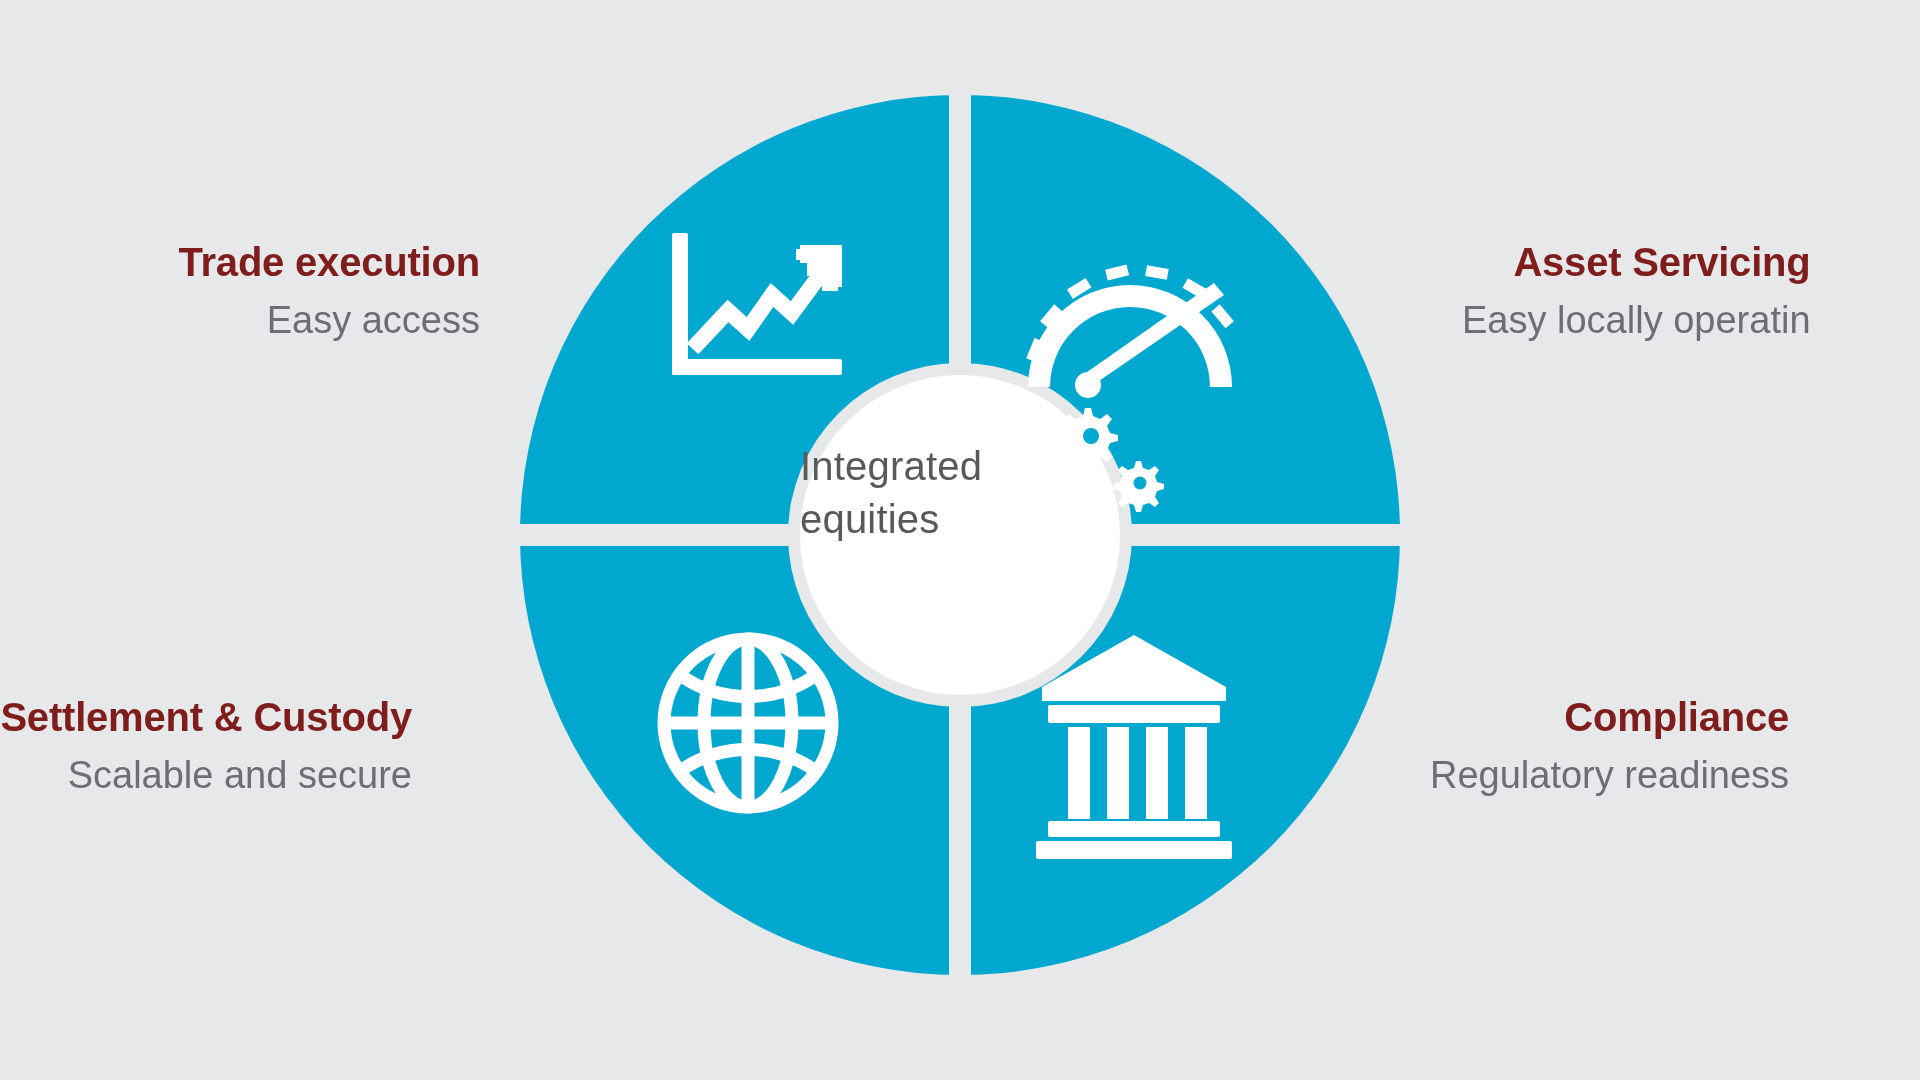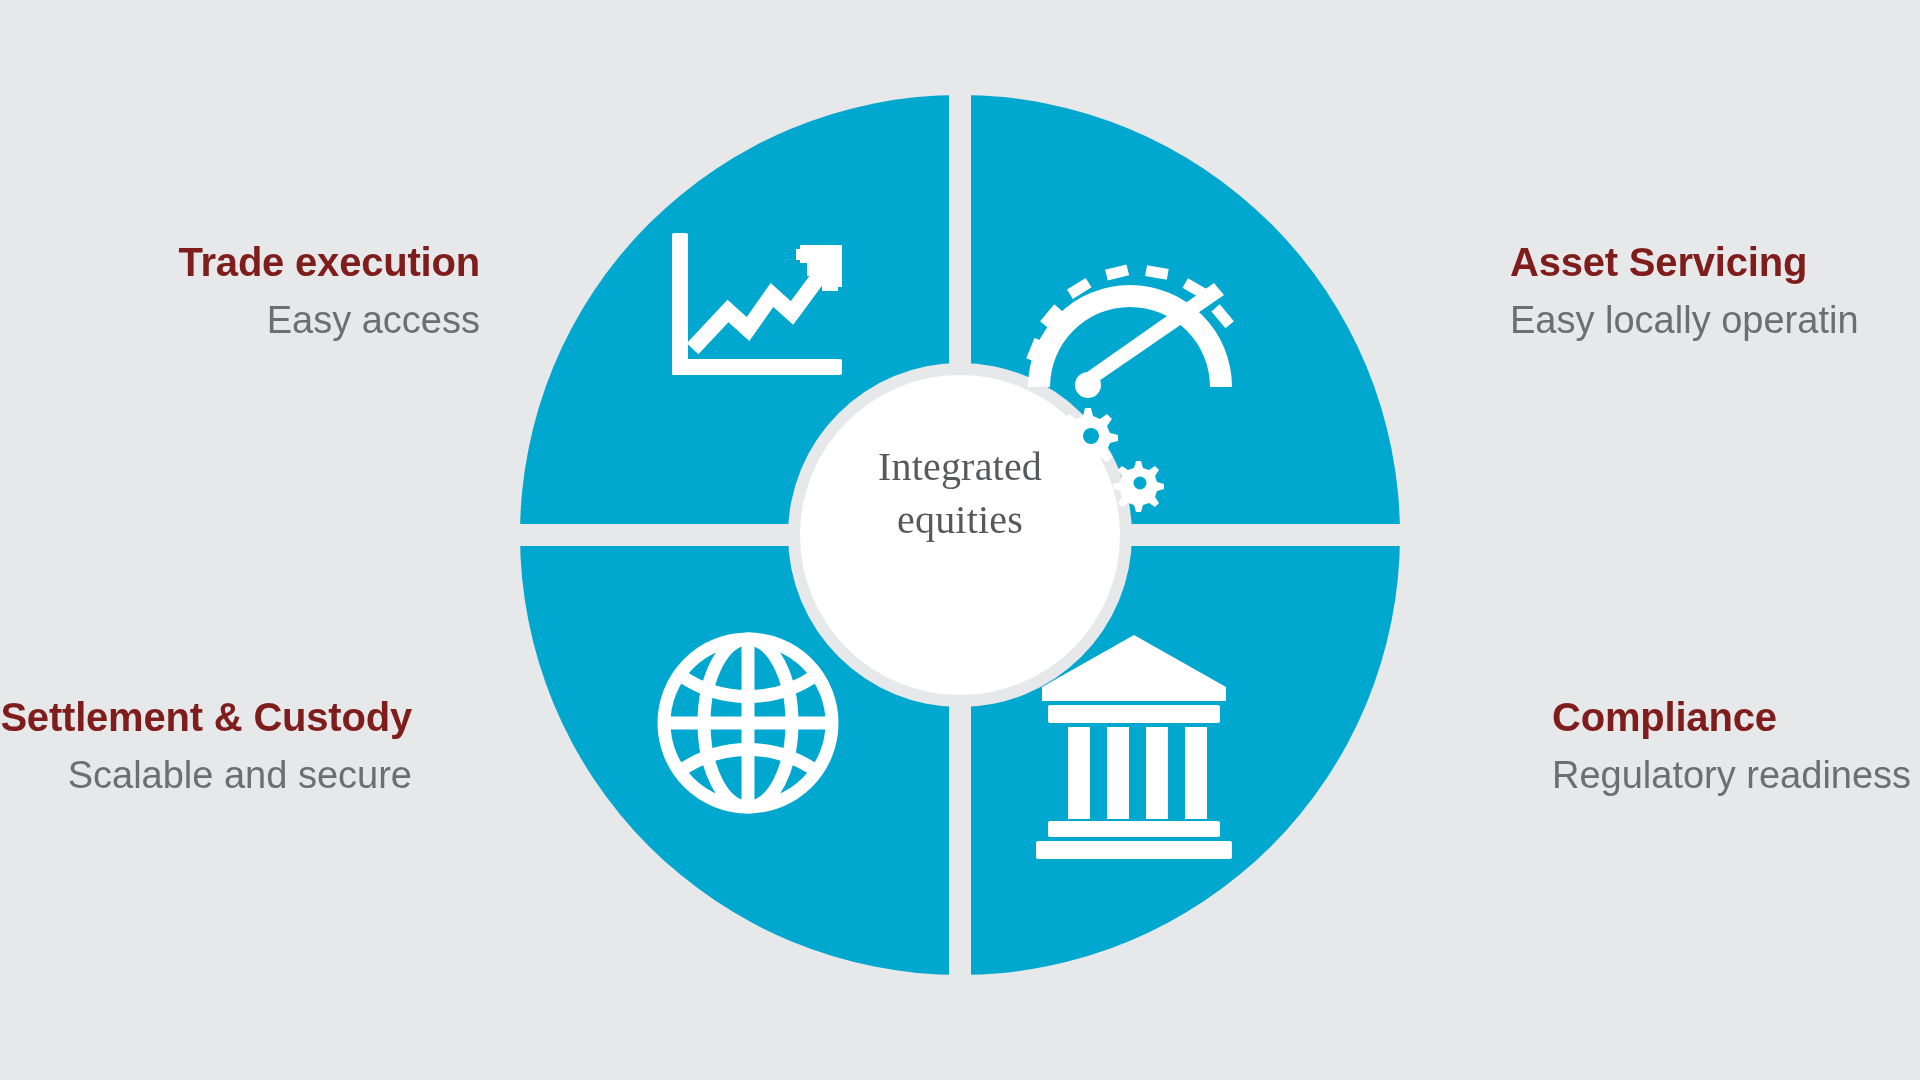--- a/index.html
+++ b/index.html
@@ -35,27 +35,26 @@
     width: 880px;
     height: 880px;
   }
 
   
   #center-label {
     position: absolute;
     left: 800px;
     top: 440px;
     width: 320px;
-    text-align: center;
+    text-align: left;
     color: #58595b;
     font-size: 40px;
     line-height: 1.33;
     letter-spacing: 0.2px;
     pointer-events: none;
-    font-family: Liberation Serif, serif;
   }
   #center-label div { white-space: nowrap; }
 
   
   .label-block {
     position: absolute;
     color: #58595b;
   }
   .label-block .lbl-title {
     color: #7f1d1d;
@@ -67,38 +66,38 @@
   }
   .label-block .lbl-sub {
     color: #6d6e71;
     font-size: 38px;
     line-height: 1.12;
     margin-top: 14px;
     white-space: nowrap;
   }
 
   .align-right { text-align: right; }
-  .align-left  { text-align: left; margin-left: 48px; }
+  .align-left  { text-align: right; }
 
   
   #block-trade-execution {
     right: 1440px;   
     top: 240px;
   }
   #block-settlement-custody {
     right: 1508px;
     top: 695px;
   }
   
   #block-asset-servicing {
     left: 1462px;
     top: 240px;
   }
   #block-compliance {
-    left: 1504px;
+    left: 1430px;
     top: 695px;
   }
 </style>
 </head>
 <body>
 
 <div id="stage">
 
   <div id="donut-wrap">
     <svg id="donut-svg" viewBox="0 0 880 880" xmlns="http://www.w3.org/2000/svg" aria-hidden="true">

